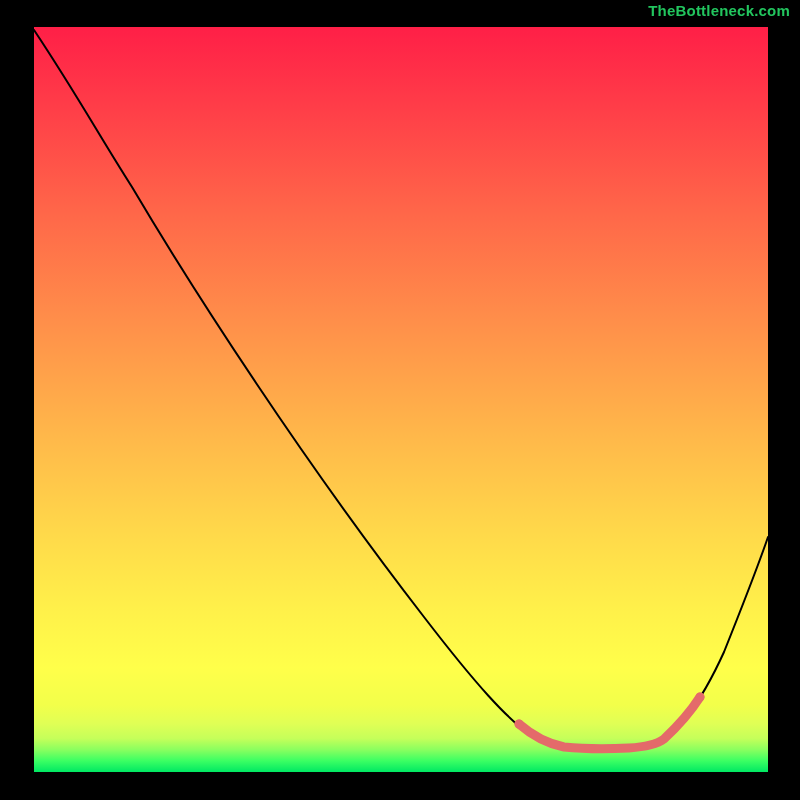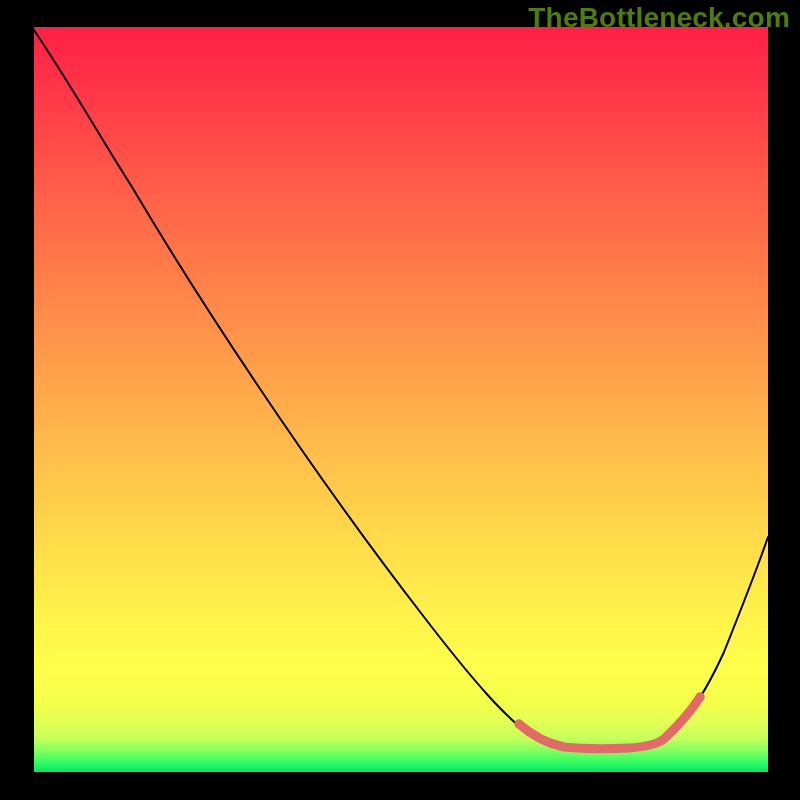--- a/index.html
+++ b/index.html
@@ -14,22 +14,22 @@
   .container {
     position: relative;
     width: 800px;
     height: 800px;
     background: #000000;
   }
   .watermark {
     position: absolute;
     top: 2px;
     right: 10px;
-    color: #4d7c0f;
-    font-size: 28px;
+    color: #22c55e;
+    font-size: 15px;
     font-weight: 600;
     letter-spacing: 0.2px;
     z-index: 10;
   }
   .plot-area {
     position: absolute;
     left: 34px;
     top: 27px;
     width: 734px;
     height: 745px;

